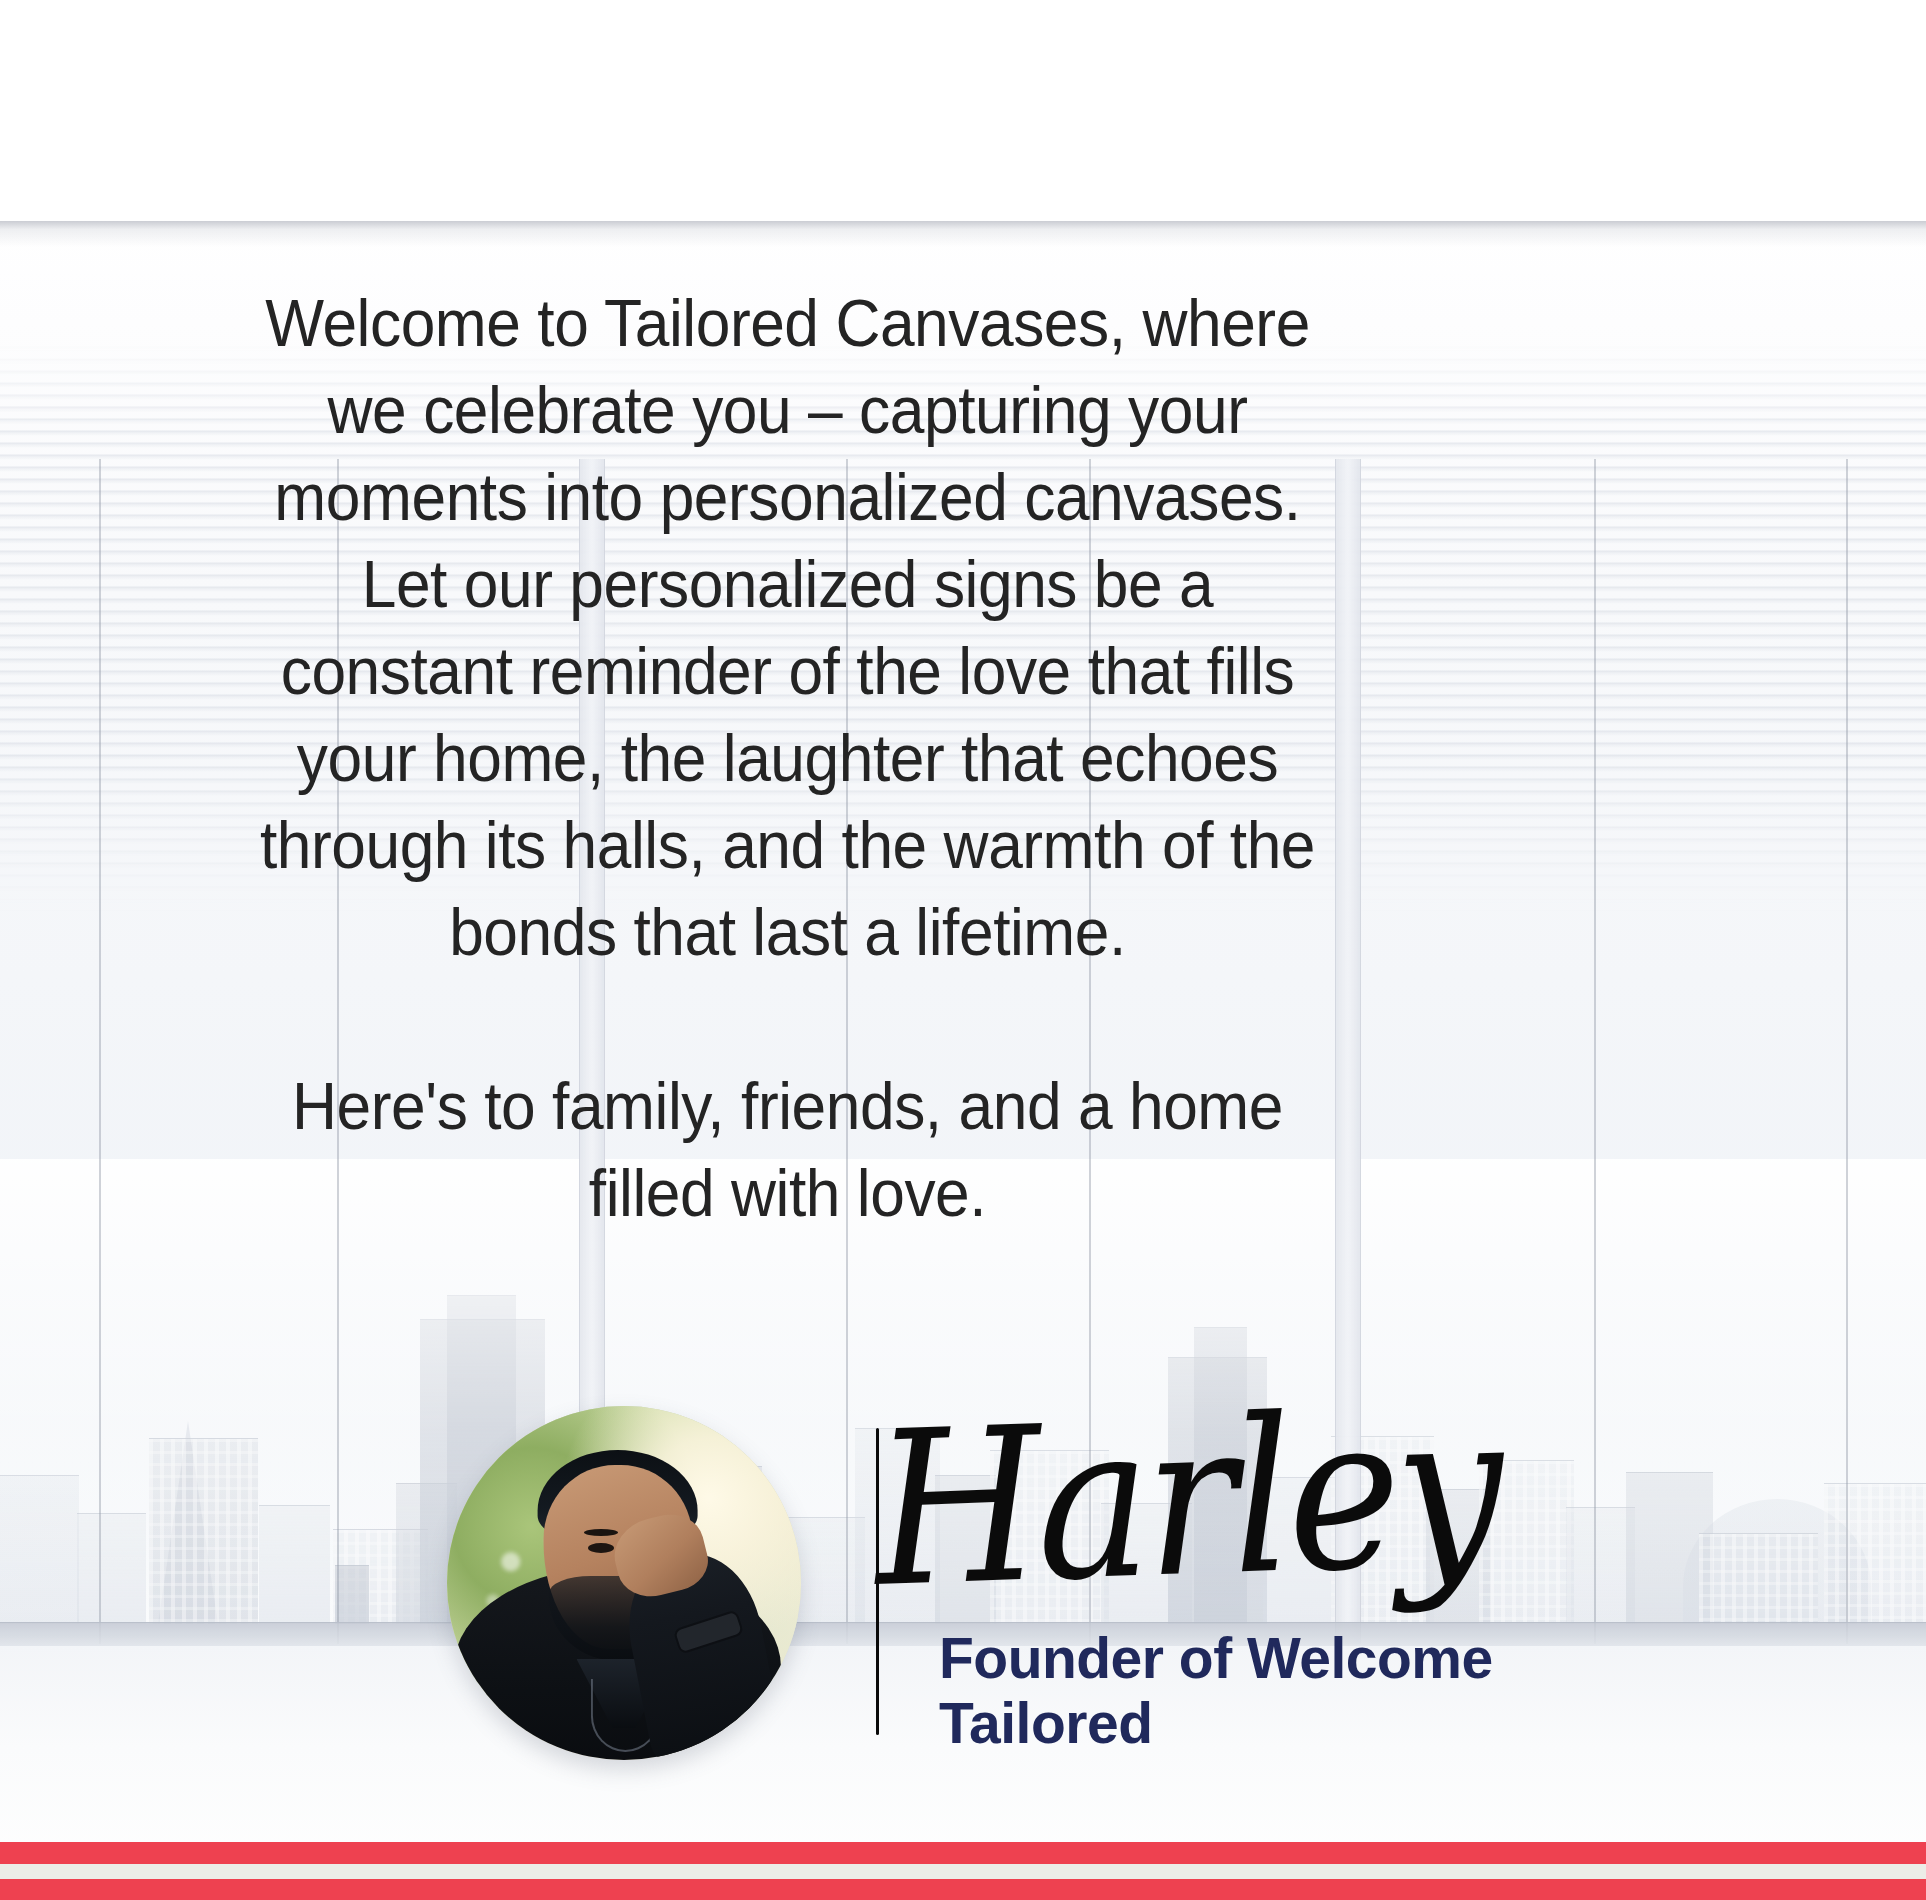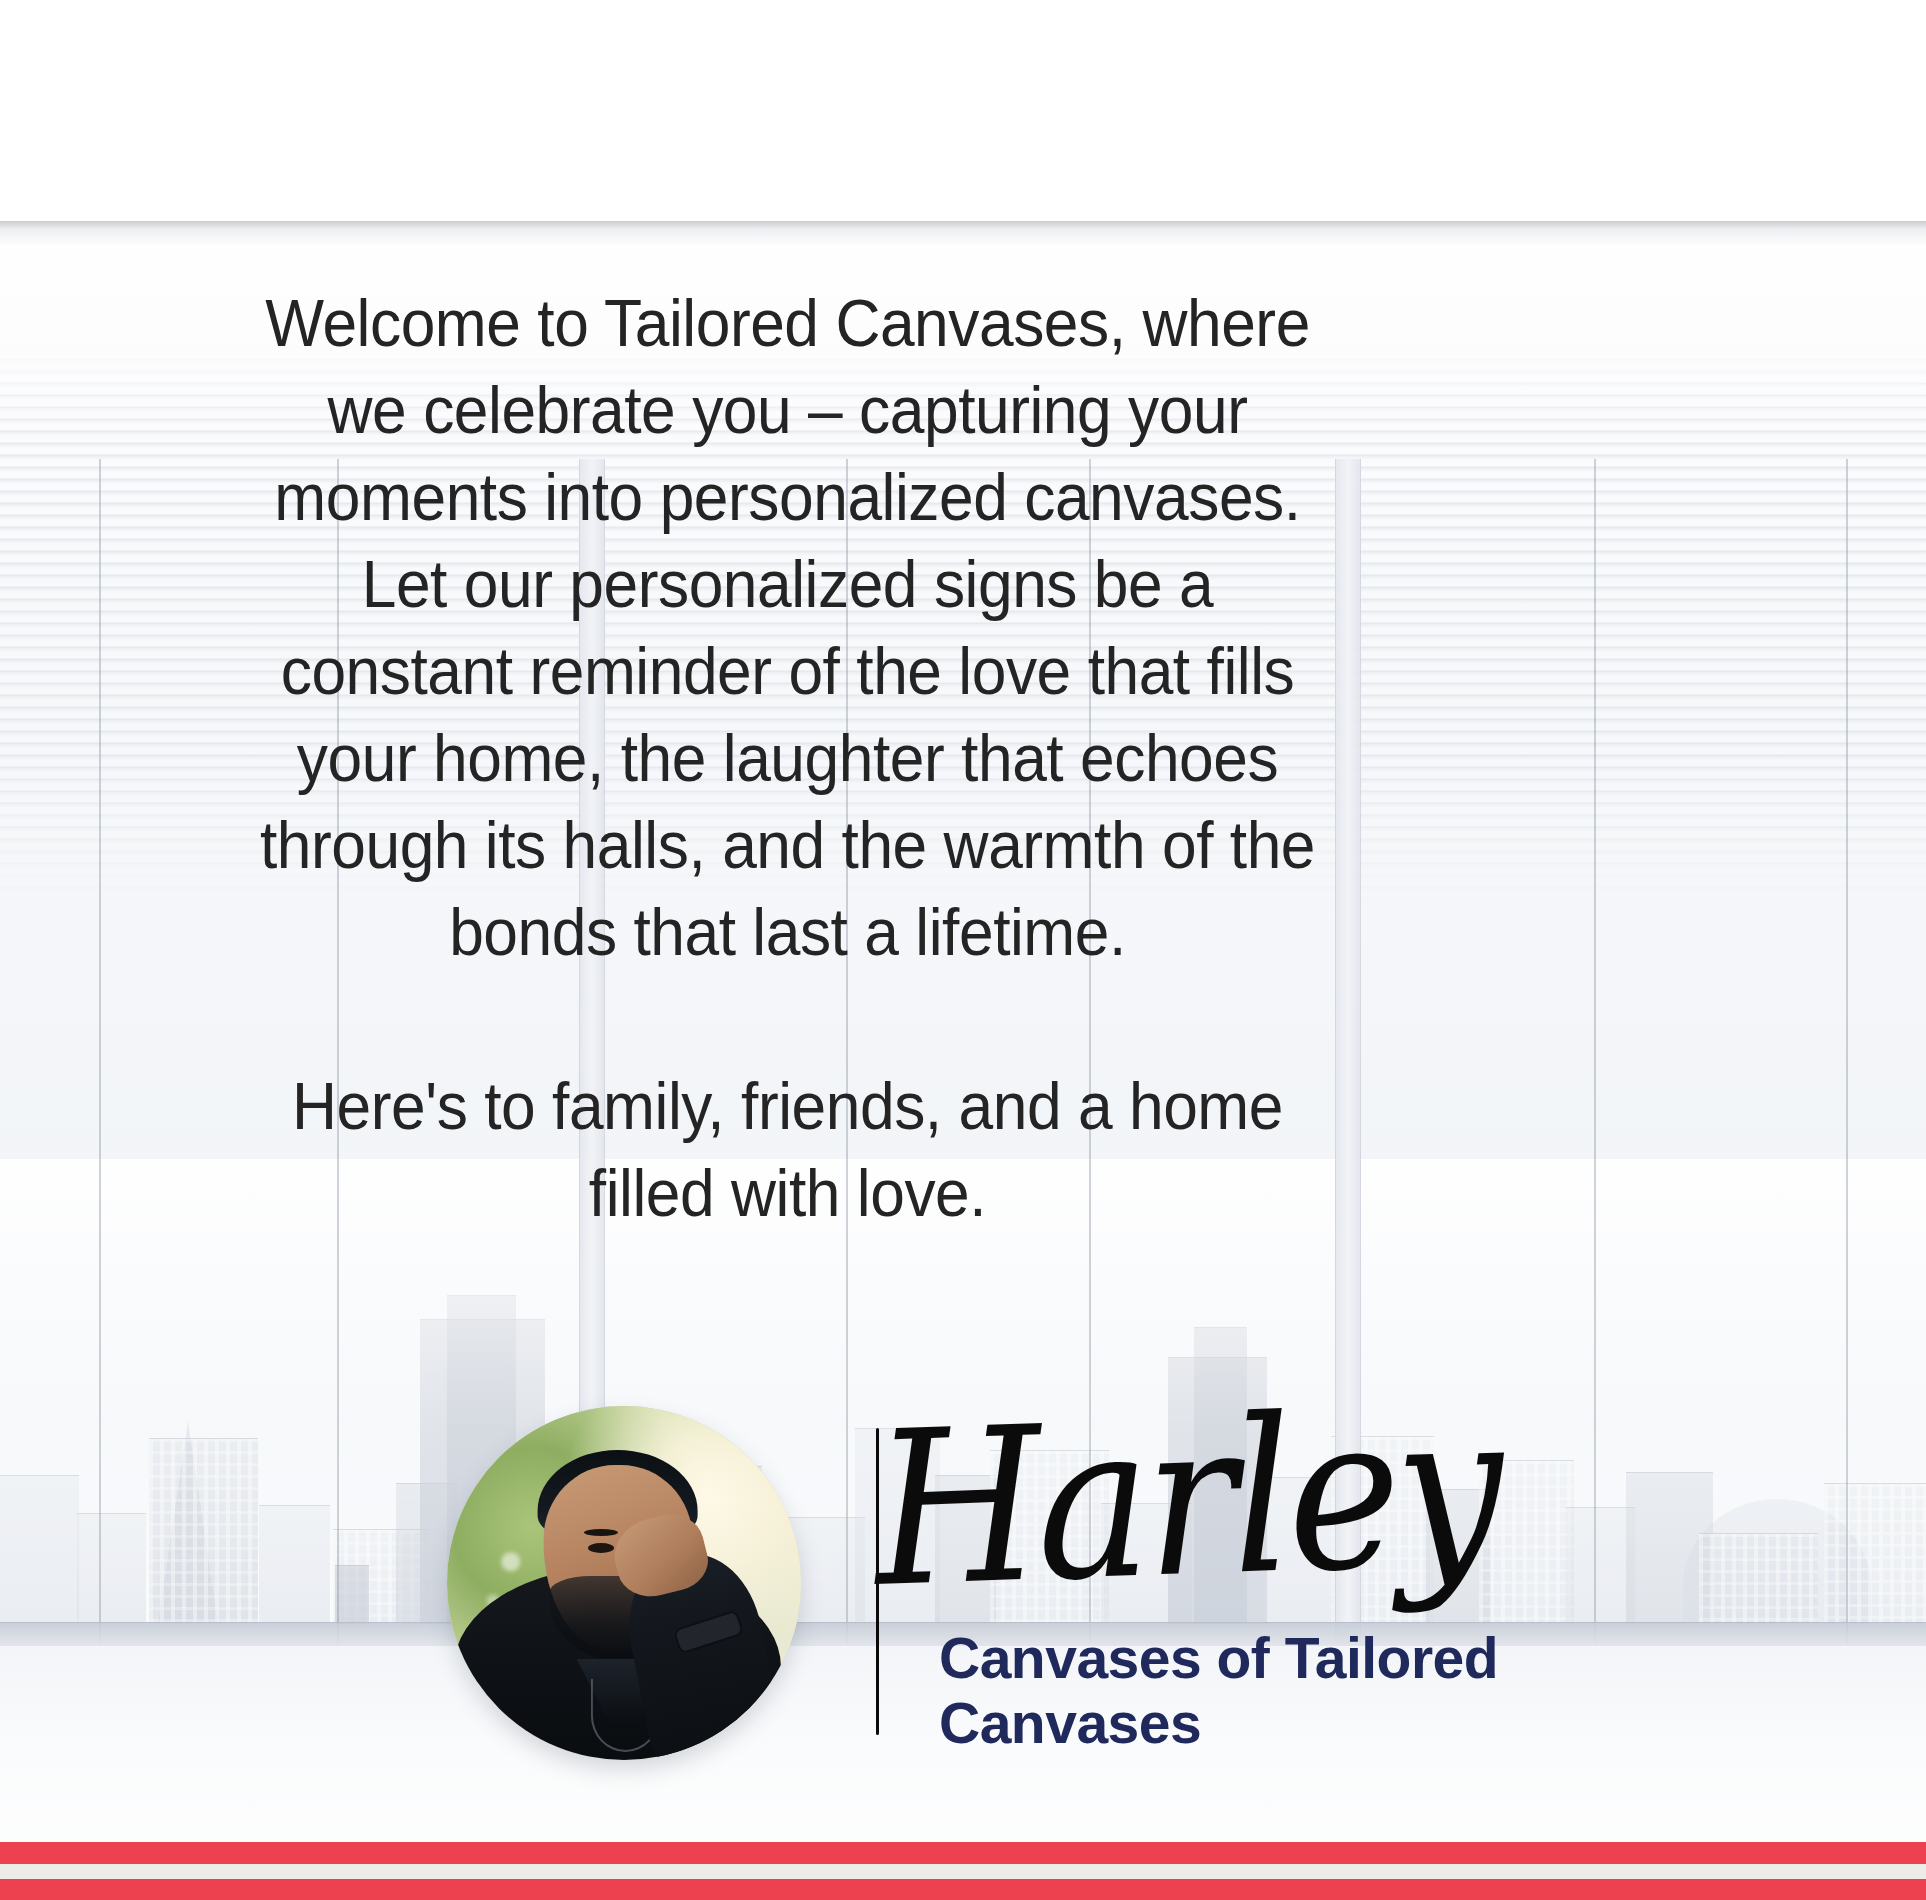--- a/index.html
+++ b/index.html
@@ -467,22 +467,22 @@
         <div class="ph-watch"></div>
         <div class="ph-hand"></div>
       </div>
     </div>
 
     <div class="sig-divider"></div>
 
     <div class="signature">Harley</div>
 
     <div class="founder-role">
-      <div>Canvases of Tailored</div>
-      <div>Canvases</div>
+      <div>Founder of Welcome</div>
+      <div>Tailored</div>
     </div>
   </div>
 
   <div class="stripe stripe-top"></div>
   <div class="stripe stripe-gap"></div>
   <div class="stripe stripe-bottom"></div>
 
 </div>
 
 

